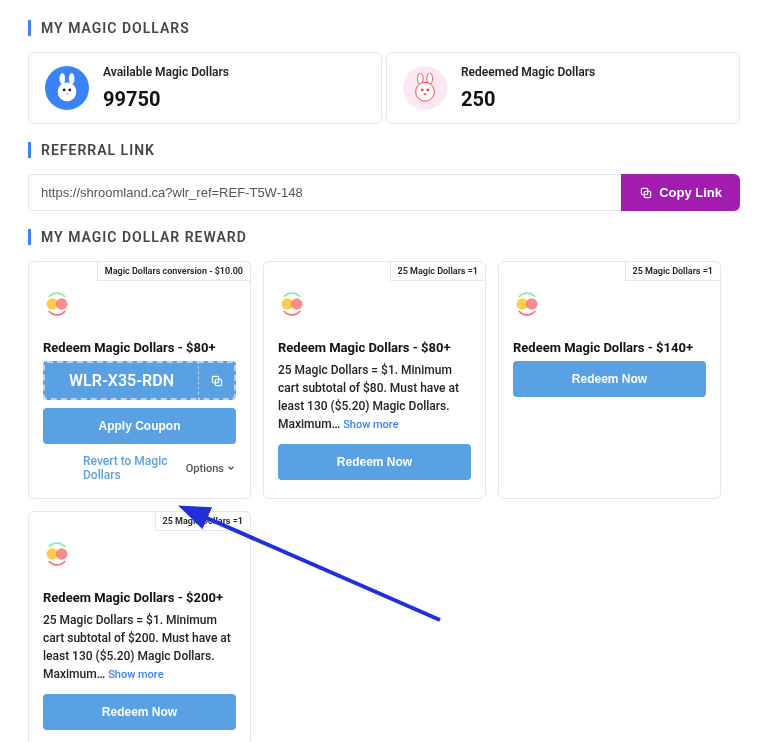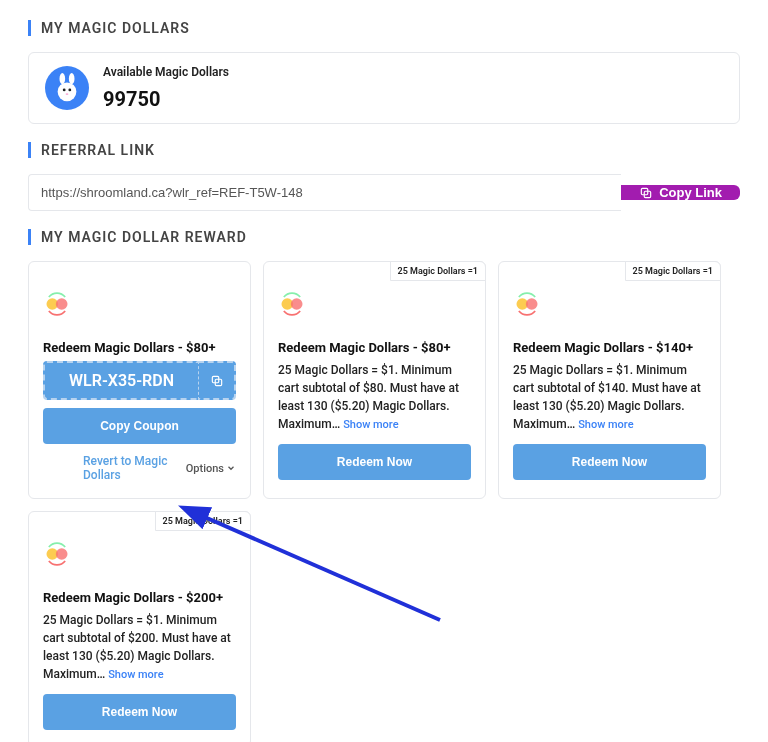--- a/index.html
+++ b/index.html
@@ -44,21 +44,20 @@
     color: #fff;
   }
   .stat-icon.blue { background: #3b82f6; }
   .stat-icon.pink { background: #fce7f3; }
   .stat-label { font-size: 12px; font-weight: 600; color: #222; }
   .stat-value { font-size: 20px; font-weight: 700; color: #111; margin-top: 8px;}
   .link-row {
     display: flex;
     margin-top: 8px;
     margin-bottom: 18px;
-    align-items: center;
   }
   .link-input {
     flex: 1;
     border: 1px solid #e5e7eb;
     border-right: none;
     border-radius: 4px 0 0 4px;
     padding: 10px 12px;
     font-size: 13px;
     color: #555;
     background: #fff;
@@ -200,57 +199,74 @@
         <circle cx="26" cy="36" r="3" fill="#222"></circle>
         <circle cx="38" cy="36" r="3" fill="#222"></circle>
         <ellipse cx="32" cy="45" rx="3" ry="2" fill="#f9a8d4"></ellipse>
       </svg>
     </div>
     <div>
       <div class="stat-label">Available Magic Dollars</div>
       <div class="stat-value">99750</div>
     </div>
   </div>
+  <div class="stat-card">
+    <div class="stat-icon pink">
+      <svg class="bunny" viewBox="0 0 64 64">
+        <ellipse cx="22" cy="12" rx="6" ry="12" fill="#fff" stroke="#ef4444" stroke-width="2"></ellipse>
+        <ellipse cx="42" cy="12" rx="6" ry="12" fill="#fff" stroke="#ef4444" stroke-width="2"></ellipse>
+        <circle cx="32" cy="40" r="20" fill="#fff" stroke="#ef4444" stroke-width="2"></circle>
+        <circle cx="26" cy="36" r="3" fill="#ef4444"></circle>
+        <circle cx="38" cy="36" r="3" fill="#ef4444"></circle>
+        <ellipse cx="32" cy="45" rx="3" ry="2" fill="#ef4444"></ellipse>
+      </svg>
+    </div>
+    <div>
+      <div class="stat-label">Redeemed Magic Dollars</div>
+      <div class="stat-value">250</div>
+    </div>
+  </div>
 </div>
 
 <div class="section-title sm">REFERRAL LINK</div>
 
 <div class="link-row">
   <input class="link-input" readonly="" value="https://shroomland.ca?wlr_ref=REF-T5W-148" style="">
   <button class="copy-btn">
     <svg width="14" height="14" viewBox="0 0 24 24" fill="none" stroke="#fff" stroke-width="2">
       <rect x="9" y="9" width="11" height="11" rx="2"></rect>
       <rect x="4" y="4" width="11" height="11" rx="2"></rect>
     </svg>
     <span>Copy Link</span>
   </button>
 </div>
 
 <div class="section-title sm">MY MAGIC DOLLAR REWARD</div>
 
 <div class="rewards-grid">
 
   <div class="reward-card">
+    <div class="reward-tag">Magic Dollars conversion - $10.00</div>
     <svg class="reward-icon" viewBox="0 0 48 48">
       <circle cx="16" cy="24" r="10" fill="#fbbf24" opacity="0.8"></circle>
       <circle cx="32" cy="24" r="10" fill="#f87171" opacity="0.8"></circle>
       <path d="M10 12 A 18 18 0 0 1 38 12" stroke="#86efac" stroke-width="3" fill="none"></path>
       <path d="M38 36 A 18 18 0 0 1 10 36" stroke="#f87171" stroke-width="3" fill="none"></path>
     </svg>
     <div class="reward-title">Redeem Magic Dollars - $80+</div>
     <div class="coupon-row">
       <div class="coupon-code">WLR-X35-RDN</div>
       <div class="coupon-copy">
         <svg width="14" height="14" viewBox="0 0 24 24" fill="none" stroke="#fff" stroke-width="2">
           <rect x="9" y="9" width="11" height="11" rx="2"></rect>
           <rect x="4" y="4" width="11" height="11" rx="2"></rect>
         </svg>
       </div>
     </div>
-    <button class="btn-primary">Copy Coupon</button>
+    <button class="btn-primary">Apply Coupon</button>
     <div class="revert">
       <span>Revert to Magic Dollars</span>
       <span class="options">
         <span>Options</span>
         <svg width="10" height="10" viewBox="0 0 24 24" fill="none" stroke="#555" stroke-width="3">
             <polyline points="6 9 12 15 18 9"></polyline>
           </svg>
       </span>
     </div>
   </div>
@@ -273,24 +289,20 @@
 
   <div class="reward-card">
     <div class="reward-tag">25 Magic Dollars =1</div>
     <svg class="reward-icon" viewBox="0 0 48 48">
       <circle cx="16" cy="24" r="10" fill="#fbbf24" opacity="0.8"></circle>
       <circle cx="32" cy="24" r="10" fill="#f87171" opacity="0.8"></circle>
       <path d="M10 12 A 18 18 0 0 1 38 12" stroke="#86efac" stroke-width="3" fill="none"></path>
       <path d="M38 36 A 18 18 0 0 1 10 36" stroke="#f87171" stroke-width="3" fill="none"></path>
     </svg>
     <div class="reward-title">Redeem Magic Dollars - $140+</div>
-    <div class="reward-desc">
-      <span>25 Magic Dollars = $1. Minimum cart subtotal of $140. Must have at least 130 ($5.20) Magic Dollars. Maximum…</span>
-      <span class="show-more">Show more</span>
-    </div>
     <button class="btn-primary">Redeem Now</button>
   </div>
 
   <div class="reward-card tall">
     <div class="reward-tag">25 Magic Dollars =1</div>
     <svg class="reward-icon" viewBox="0 0 48 48">
       <circle cx="16" cy="24" r="10" fill="#fbbf24" opacity="0.8"></circle>
       <circle cx="32" cy="24" r="10" fill="#f87171" opacity="0.8"></circle>
       <path d="M10 12 A 18 18 0 0 1 38 12" stroke="#86efac" stroke-width="3" fill="none"></path>
       <path d="M38 36 A 18 18 0 0 1 10 36" stroke="#f87171" stroke-width="3" fill="none"></path>

